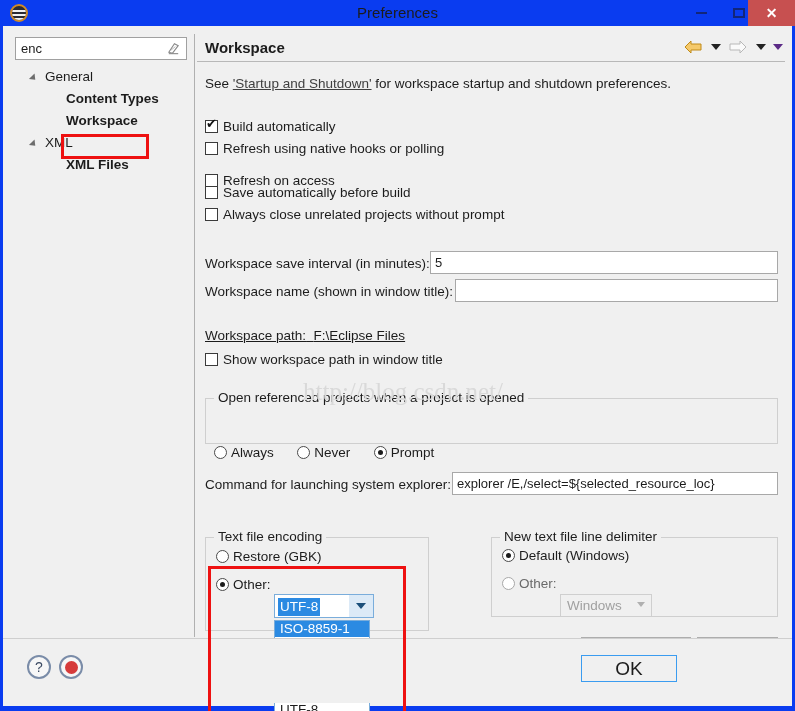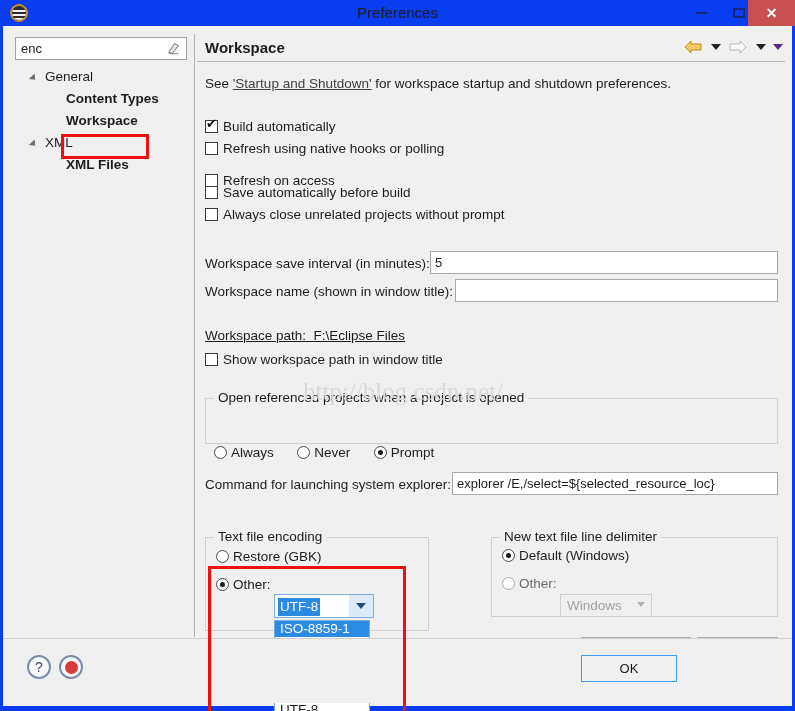--- a/index.html
+++ b/index.html
@@ -150,21 +150,21 @@
   .groupbox {
     position: absolute; border: 1px solid #cfcfcf;
   }
   .group-legend {
     position: absolute; top: -9px; left: 8px; padding: 0 4px;
     background: #f0f0f0; font-size: 13.5px; color: #1c1c1c; white-space: nowrap;
   }
 
   .btn {
     position: absolute; background: #f0f0f0; border: 1px solid #adadad;
-    font-size: 13px; color: #1c1c1c; text-align: center; white-space: nowrap;
+    font-size: 19px; color: #1c1c1c; text-align: center; white-space: nowrap;
     display: flex; align-items: center; justify-content: center;
   }
   .btn.primary { border: 1px solid #3b9cf0; }
 
   
   #enc-combo {
     position: absolute; left: 271px; top: 568px; width: 100px; height: 24px;
     border: 1px solid #7aaddb; background: #fff;
   }
   #enc-combo-value {

